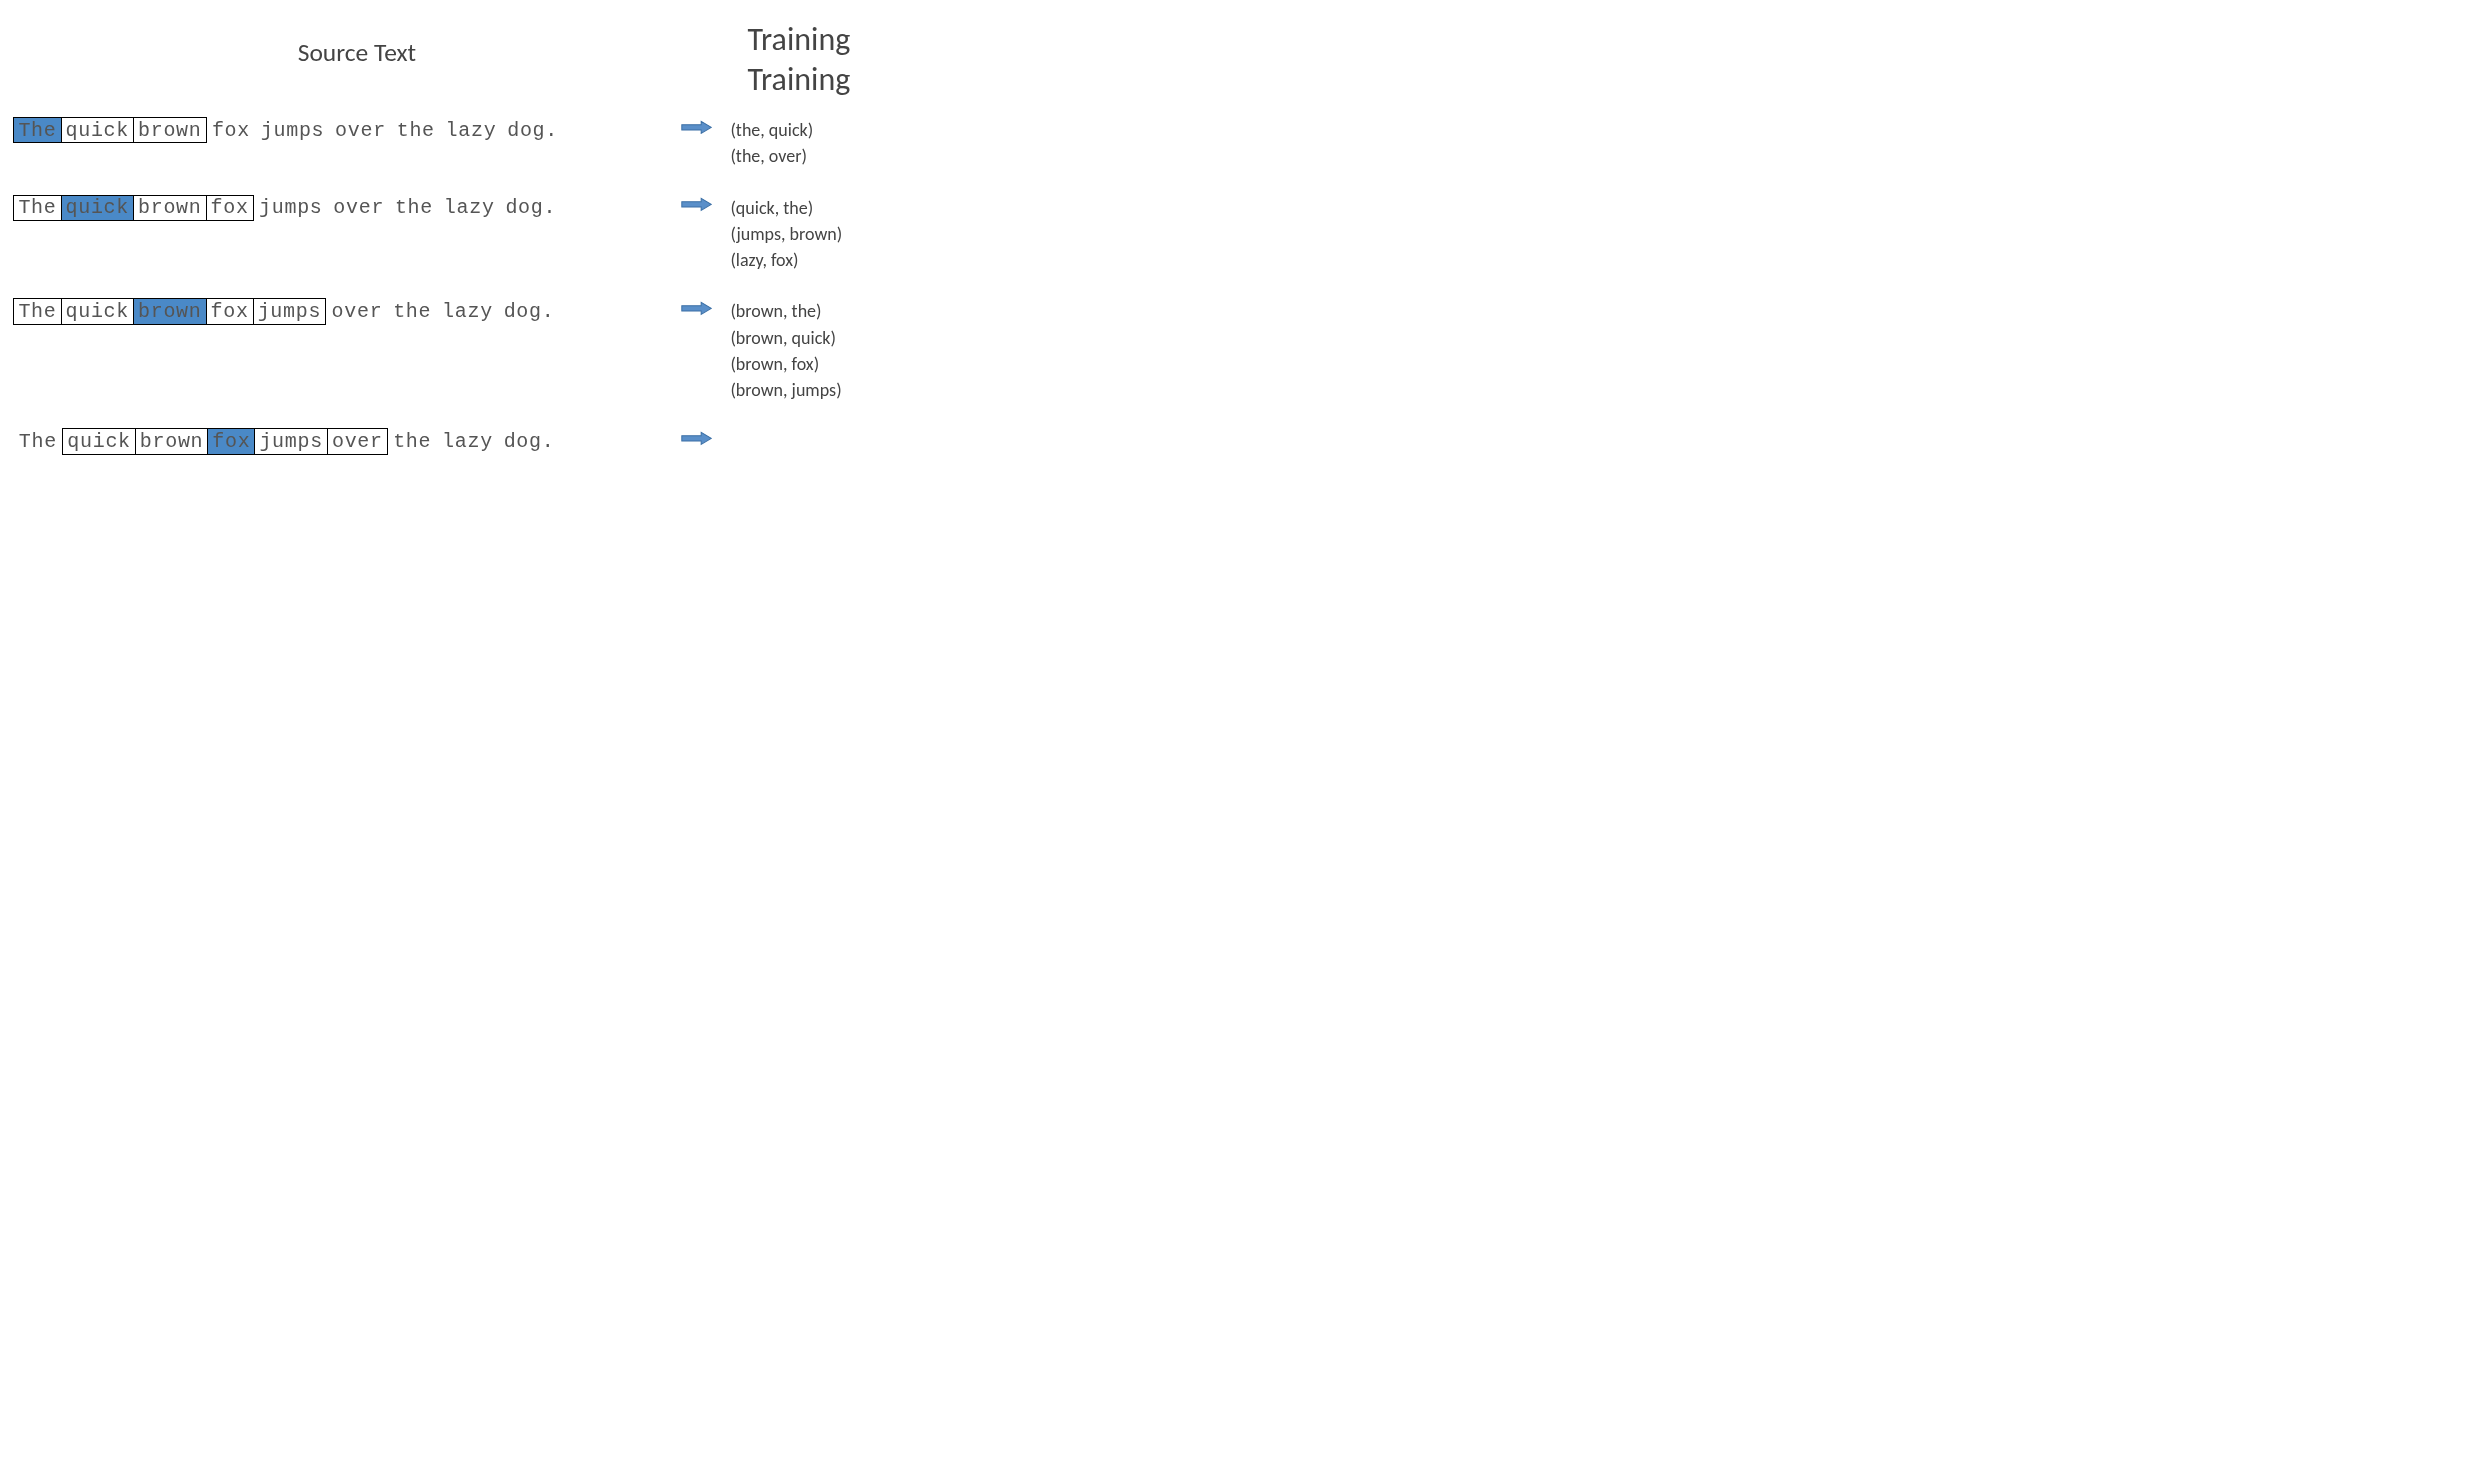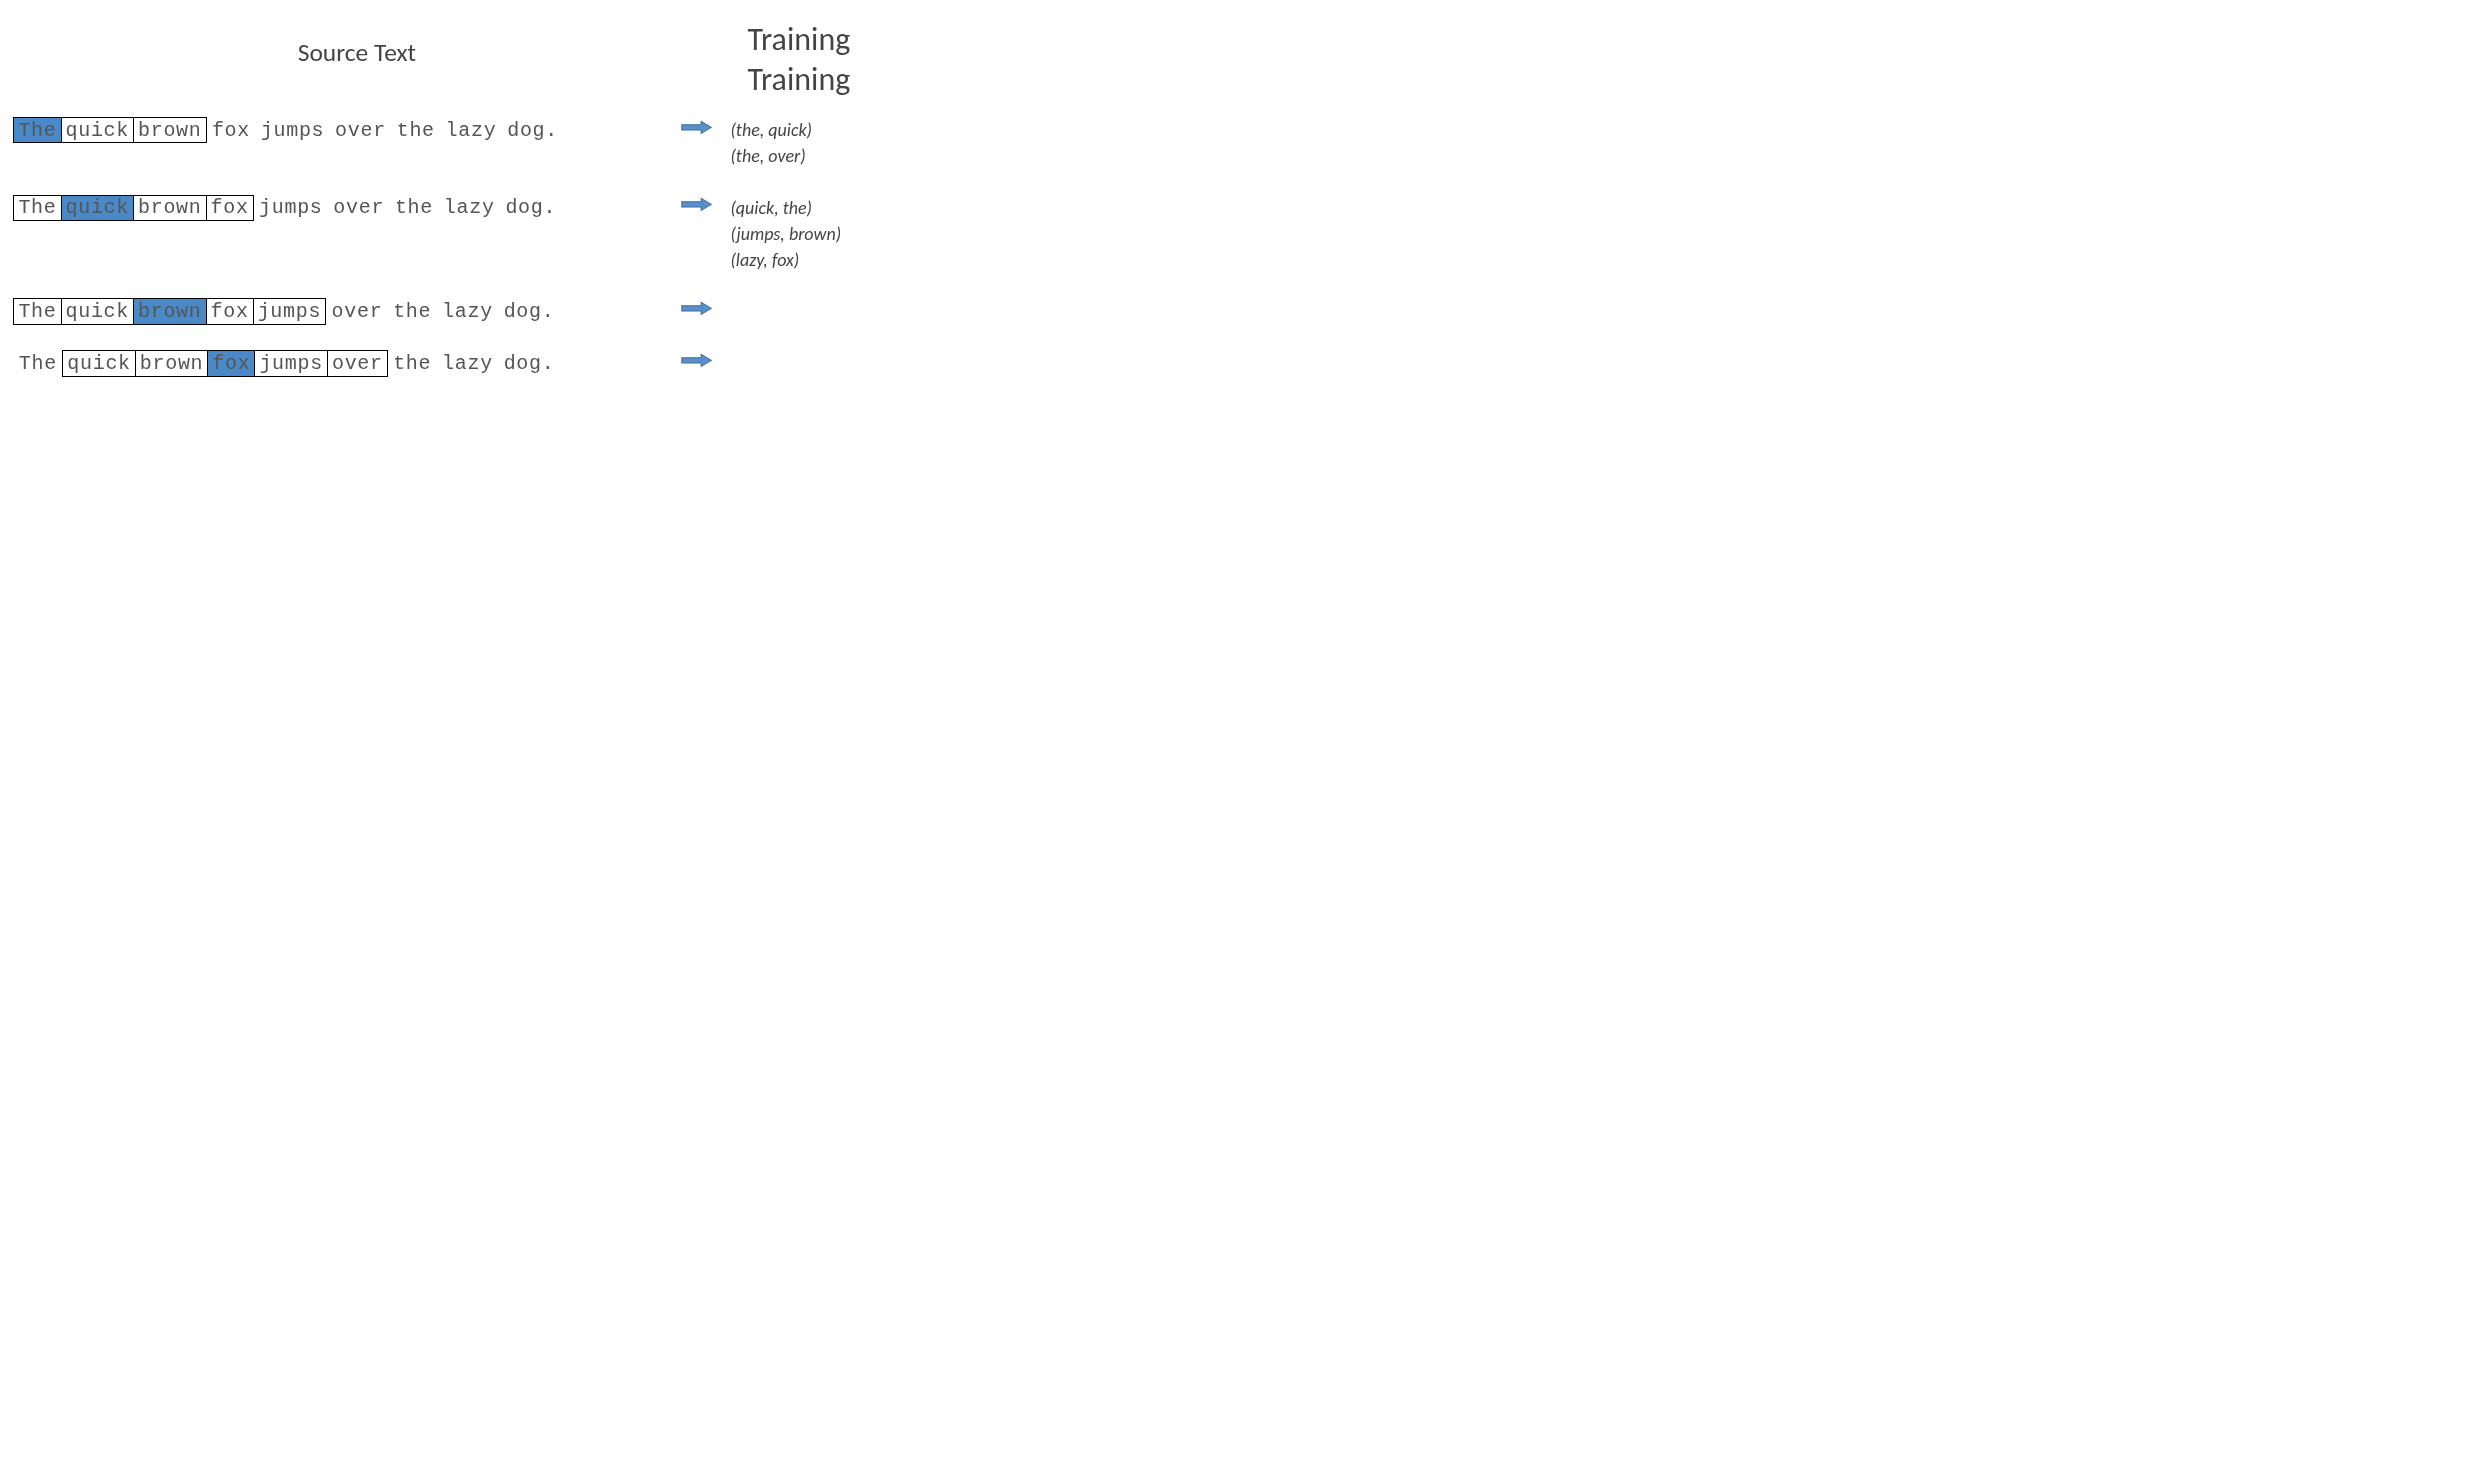--- a/index.html
+++ b/index.html
@@ -69,21 +69,20 @@
     justify-content: center;
     padding-top: 2.7px;
   }
   .arrow-svg { width: 31px; height: 14.7px; }
   .samples-area {
     width: 241px;
     font-size: 18px;
     color: #444;
     line-height: 1.45;
     padding-top: 0;
-    font-style: italic;
   }
   .samples-area div { white-space: nowrap; }
 </style>
 </head>
 <body>
 
 <div class="container">
 
   <div class="headers">
     <div class="header-left">Source Text</div>
@@ -150,20 +149,26 @@
         <span class="word">over</span>
         <span class="word">the</span>
         <span class="word">lazy</span>
         <span class="word">dog.</span>
     </div>
     <div class="arrow-area">
       <svg class="arrow-svg" viewBox="0 0 46 22">
         <path d="M1 7 L30 7 L30 2 L45 11 L30 20 L30 15 L1 15 Z" fill="#5a8fc9" stroke="#3b6fa5" stroke-width="1.5"></path>
       </svg>
     </div>
+    <div class="samples-area">
+      <div>(brown, the)</div>
+      <div>(brown, quick)</div>
+      <div>(brown, fox)</div>
+      <div>(brown, jumps)</div>
+    </div>
   </div>
 
   <div class="row">
     <div class="source-area">
       <span class="word">The</span>
         <span class="word boxed">quick</span>
         <span class="word boxed">brown</span>
         <span class="word boxed target">fox</span>
         <span class="word boxed">jumps</span>
         <span class="word boxed">over</span>

